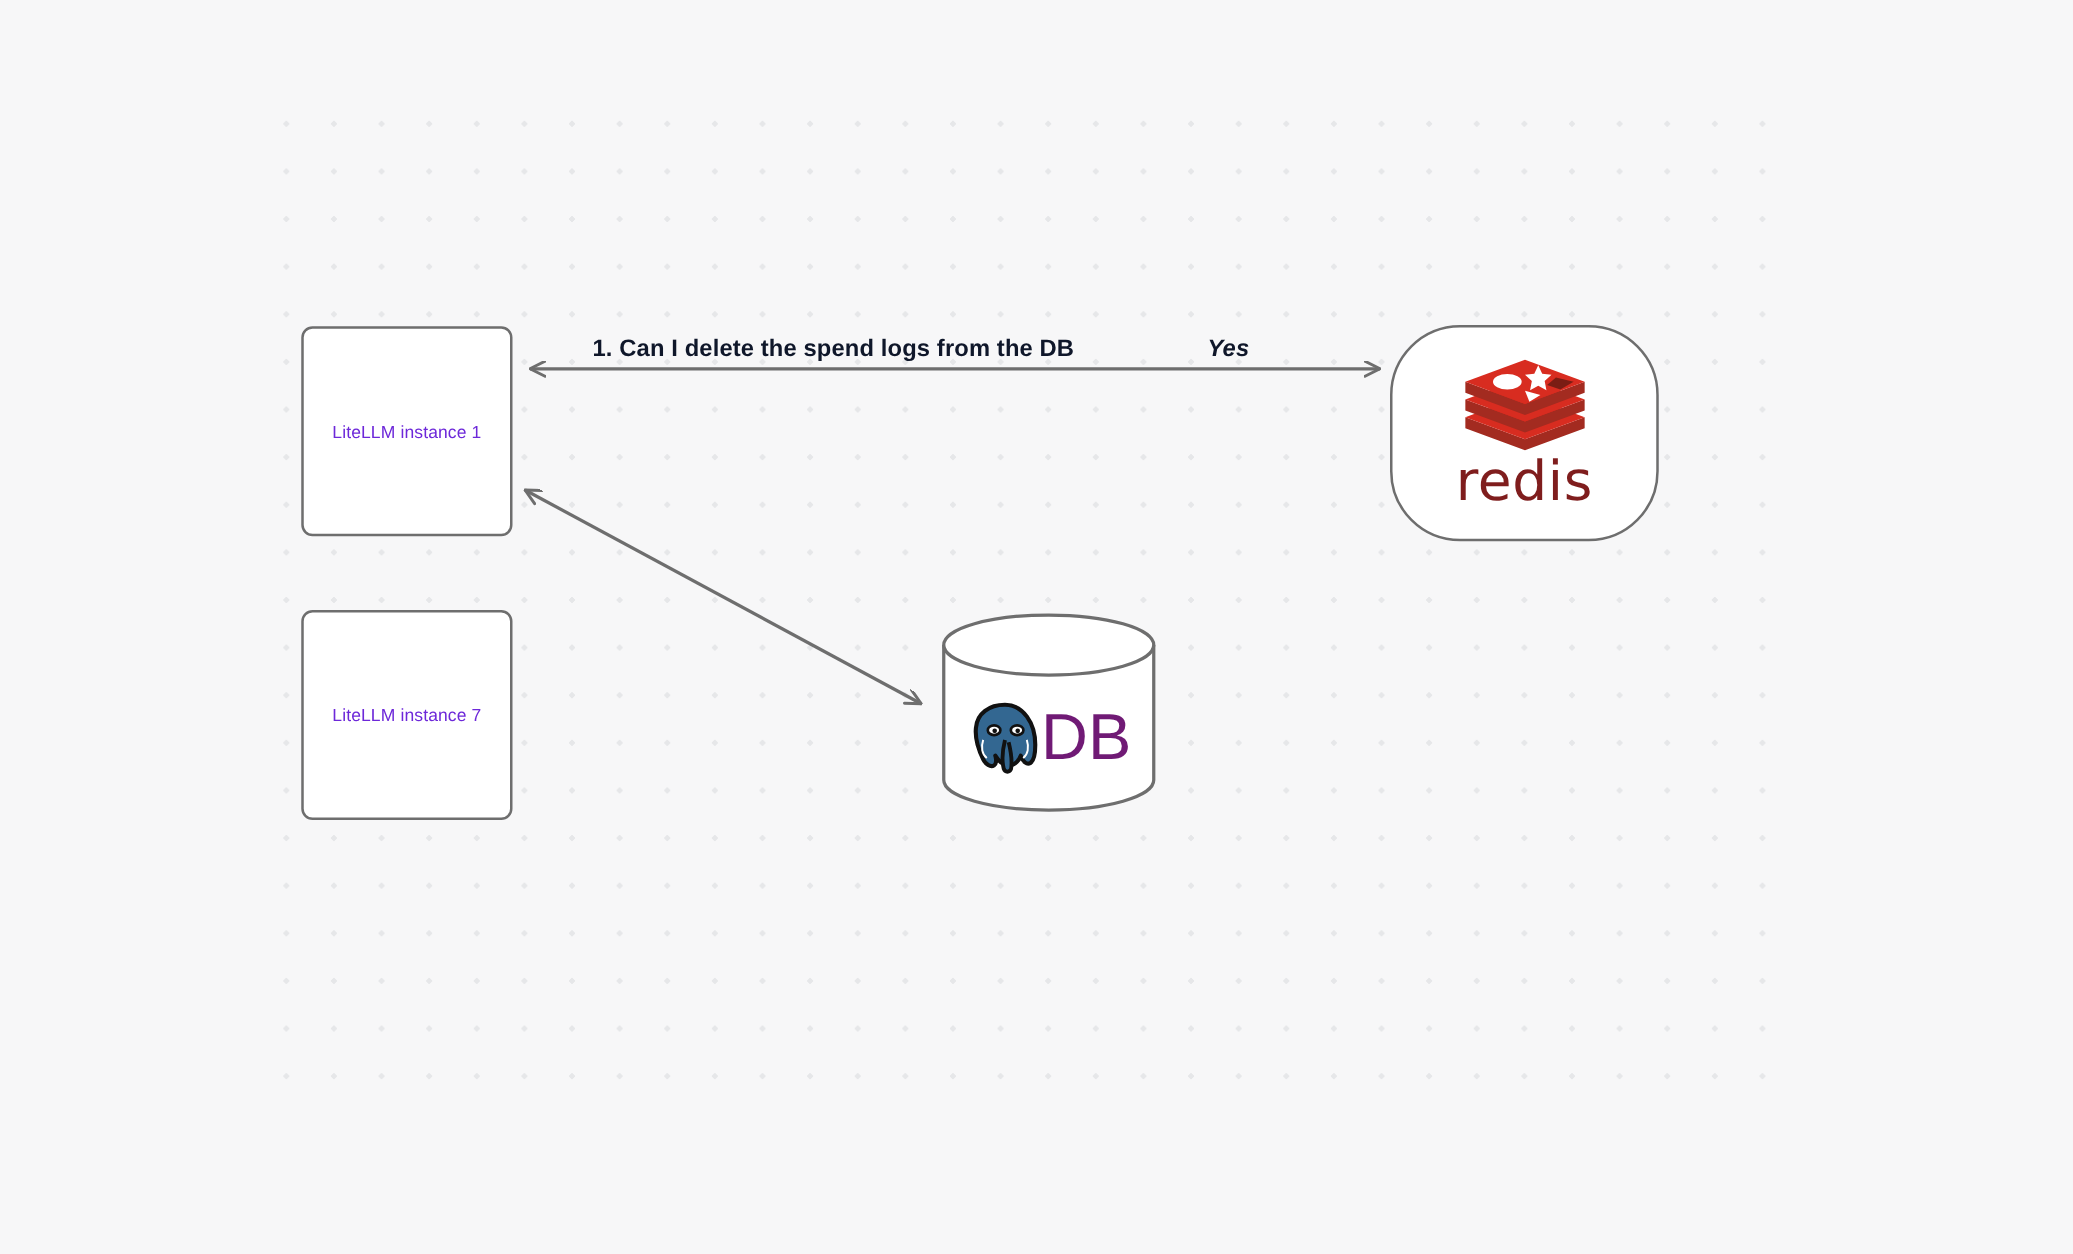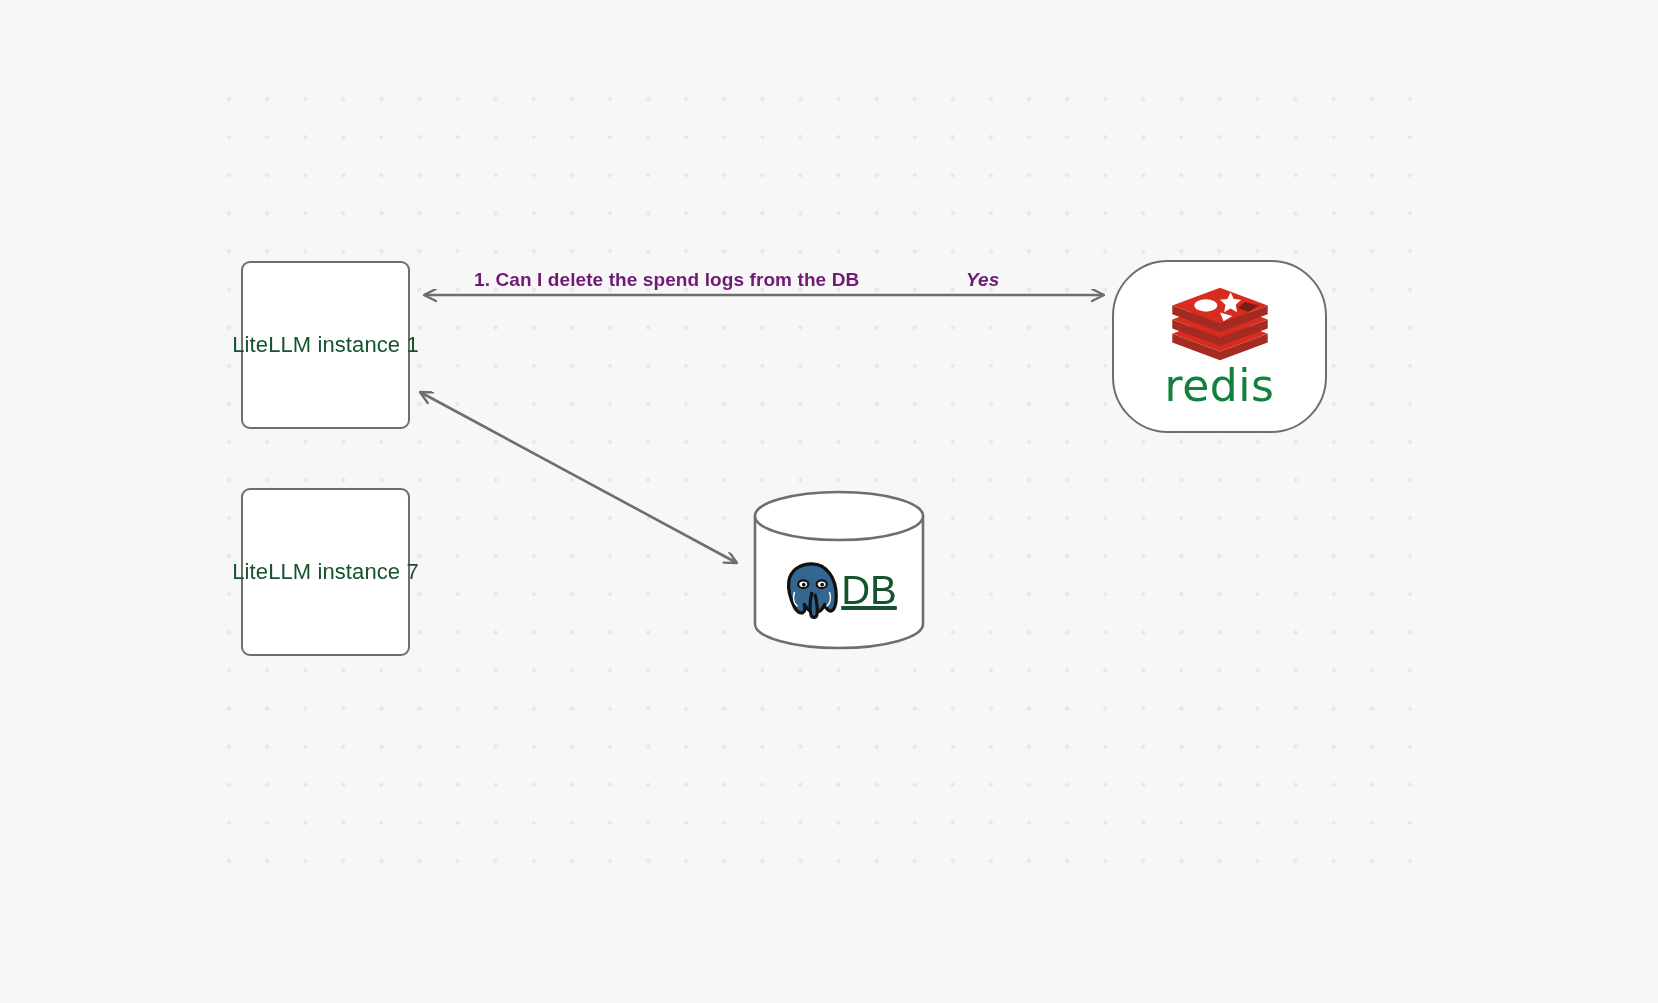--- a/index.html
+++ b/index.html
@@ -32,22 +32,22 @@
   .node-box {
     position: absolute;
     background: #ffffff;
     border: 2.6px solid #6e6e6e;
     border-radius: 9px;
     display: flex;
     align-items: center;
     justify-content: center;
   }
   .node-label {
-    font-size: 22px;
-    color: #14532d;
+    font-size: 14px;
+    color: #6d28d9;
     letter-spacing: 0.1px;
     white-space: nowrap;
   }
   #node-litellm-1 { left: 241px; top: 261px; width: 169px; height: 168px; }
   #node-litellm-2 { left: 241px; top: 488px; width: 169px; height: 168px; }
   #node-litellm-3 { left: 241px; top: 715px; width: 169px; height: 168px; }
 
   
   #node-redis {
     position: absolute;
@@ -57,51 +57,50 @@
     border-radius: 56px;
     display: flex;
     flex-direction: column;
     align-items: center;
     justify-content: center;
   }
   #redis-logo-icon { width: 108px; height: 76px; display:block; }
   #redis-wordmark {
     font-size: 44px;
     font-weight: 400;
-    color: #15803d;
+    color: #7f1d1d;
     letter-spacing: 0.5px;
     line-height: 1;
     margin-top: 2px;
     font-family: "DejaVu Sans", sans-serif;
   }
 
   
   #node-postgres {
     position: absolute;
     left: 753px; top: 490px; width: 172px; height: 160px;
   }
   #pg-cyl-svg { position:absolute; left:0; top:0; }
   #pg-inner {
     position: absolute;
     left: 0; top: 52px; width: 172px; height: 96px;
     display: flex; align-items: center; justify-content: center;
   }
   #pg-elephant-icon { width: 62px; height: 62px; display:block; }
   #pg-db-label {
-    font-size: 40px; font-weight: 400; color: #14532d;
+    font-size: 52px; font-weight: 400; color: #701a75;
     line-height: 1; margin-left: -2px;
     font-family: "Liberation Sans", sans-serif;
-    text-decoration: underline;
   }
 
   .edge-label {
     position: absolute;
     font-size: 19px;
     font-weight: bold;
-    color: #701a75;
+    color: #0f172a;
     white-space: nowrap;
     letter-spacing: 0.1px;
   }
   #edge-label-1 { left: 474px; top: 269px; }
   #edge-label-yes { left: 966px; top: 269px; font-style: italic; }
   #edge-label-2 { left: 551px; top: 435px; }
 </style>
 </head>
 <body>
 

